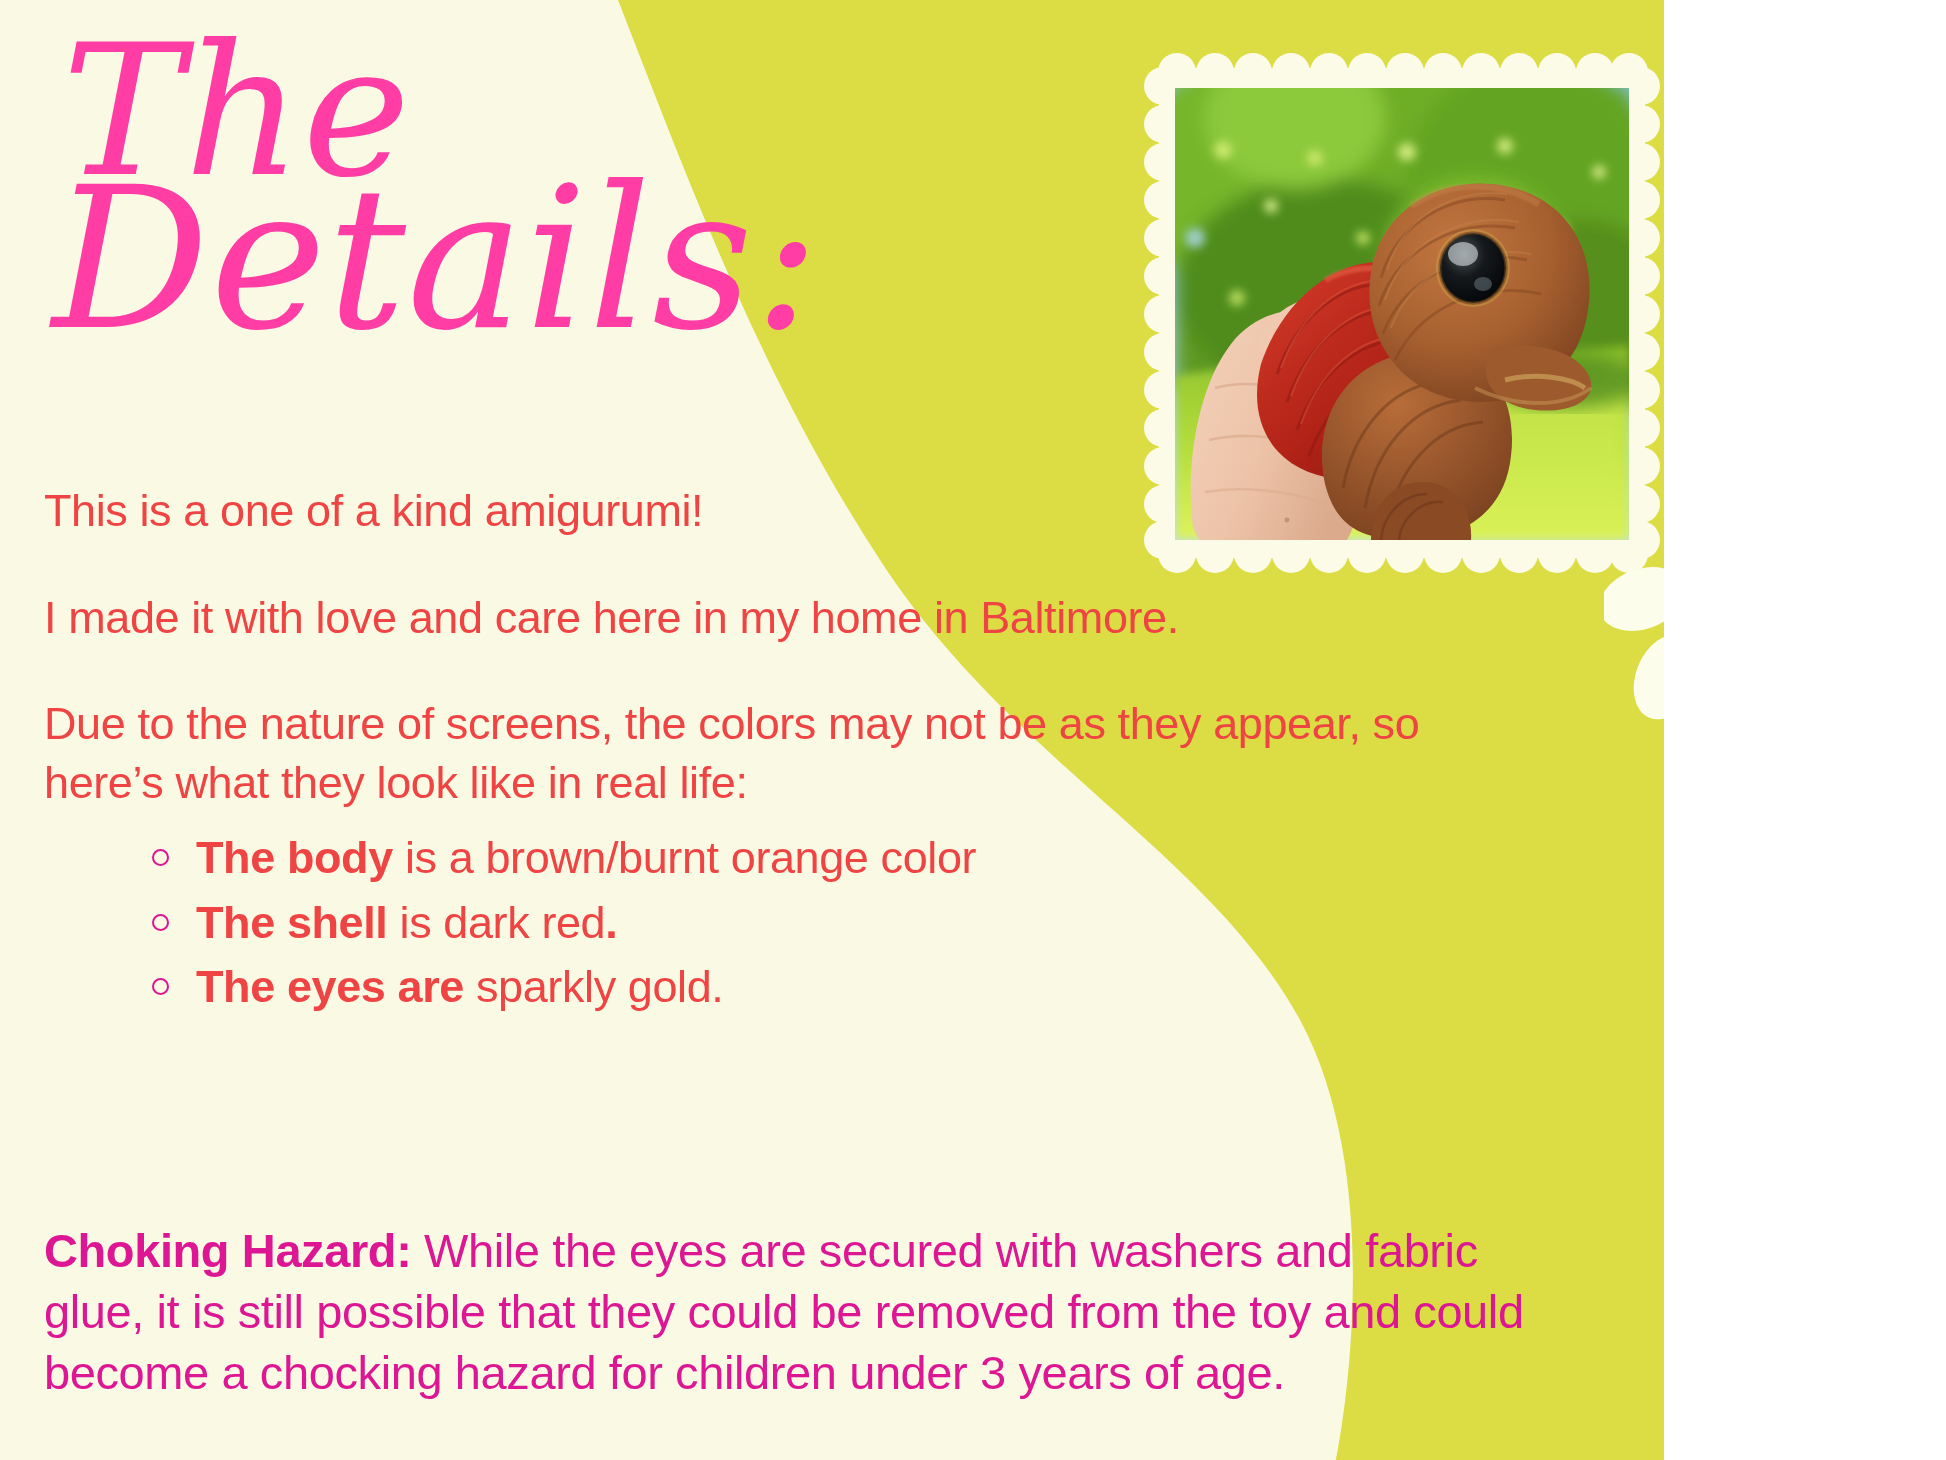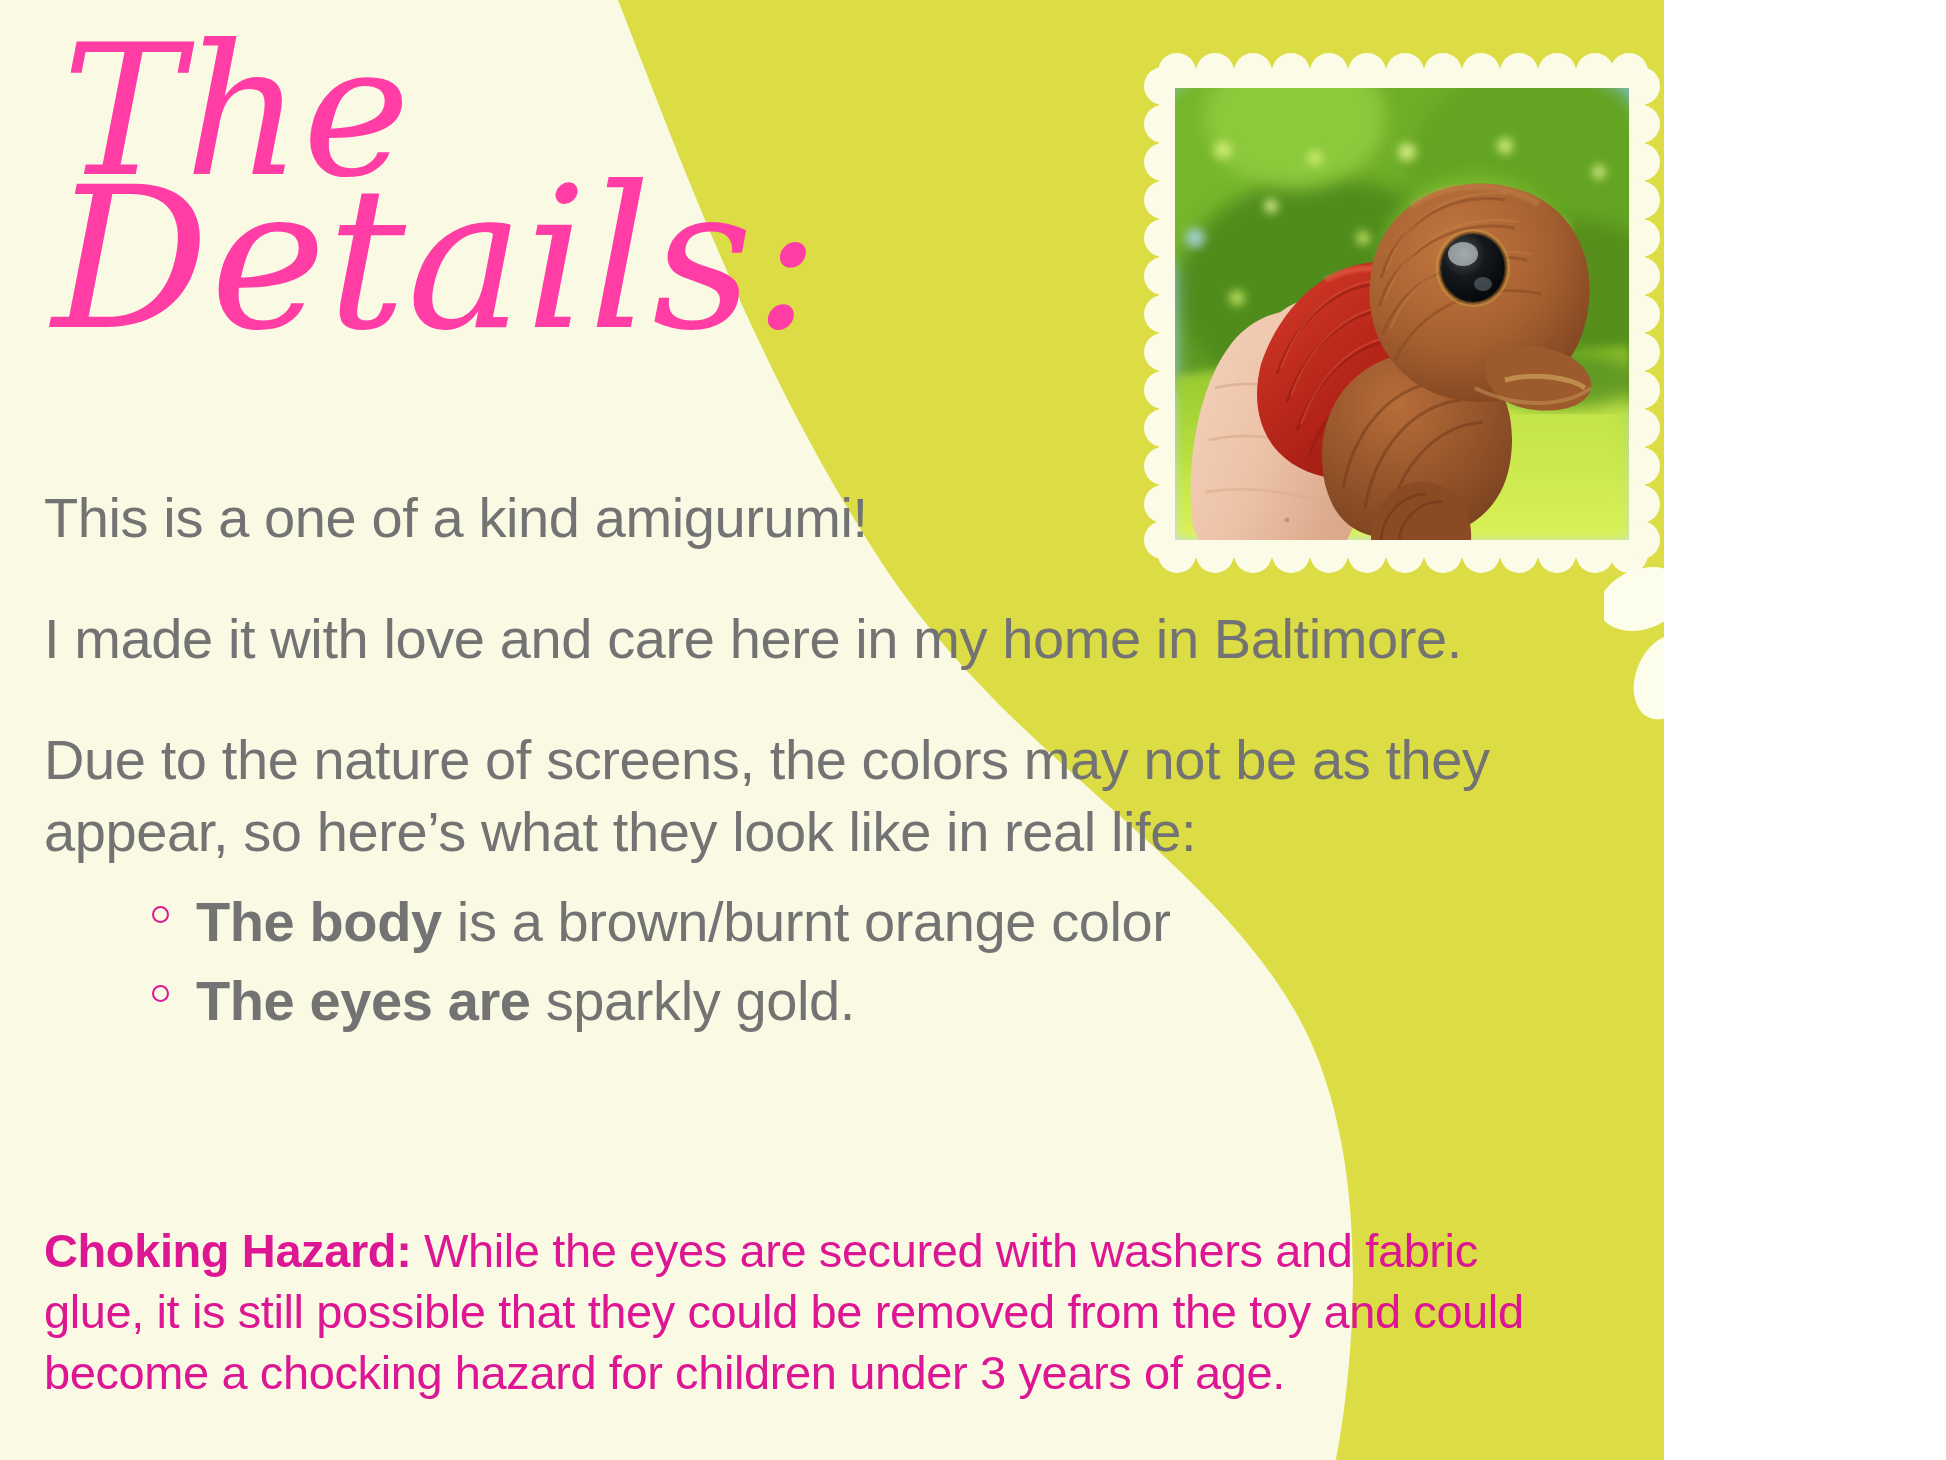--- a/index.html
+++ b/index.html
@@ -45,23 +45,23 @@
   }
   #heading .line.l1 { font-size: 182px; padding-left: 10px; }
   #heading .line.l2 { font-size: 196px; margin-top: -26px; }
 
   
   #body-copy {
     position: absolute;
     left: 44px;
     top: 482px;
     width: 1470px;
-    color: #737373;
+    color: #ef4444;
     font-family: "Liberation Sans", sans-serif;
-    font-size: 56px;
+    font-size: 45px;
     line-height: 1.30;
     letter-spacing: -0.4px;
   }
   #body-copy p { margin: 0 0 48px 0; }
   #body-copy p.tight { margin-bottom: 17px; }
 
   .bullet-list {
     list-style: none;
     margin: 6px 0 0 0;
     padding: 0 0 0 108px;
@@ -434,20 +434,24 @@
       <span>here’s what they look like in real life:</span>
     </p>
 
     <ul class="bullet-list">
       <li>
         <span class="marker"></span>
         <span class="b">The body</span><span> is a brown/burnt orange color</span><span class="b"></span>
       </li>
       <li>
         <span class="marker"></span>
+        <span class="b">The shell</span><span> is dark red</span><span class="b">.</span>
+      </li>
+      <li>
+        <span class="marker"></span>
         <span class="b">The eyes are</span><span> sparkly gold.</span><span class="b"></span>
       </li>
     </ul>
   </div>
 
   <div id="hazard">
     <span class="b">Choking Hazard:</span><span> While the eyes are secured with washers and fabric glue, it is still possible that they could be removed from the toy and could become a chocking hazard for children under 3 years of age.</span>
   </div>
 
 </div>

